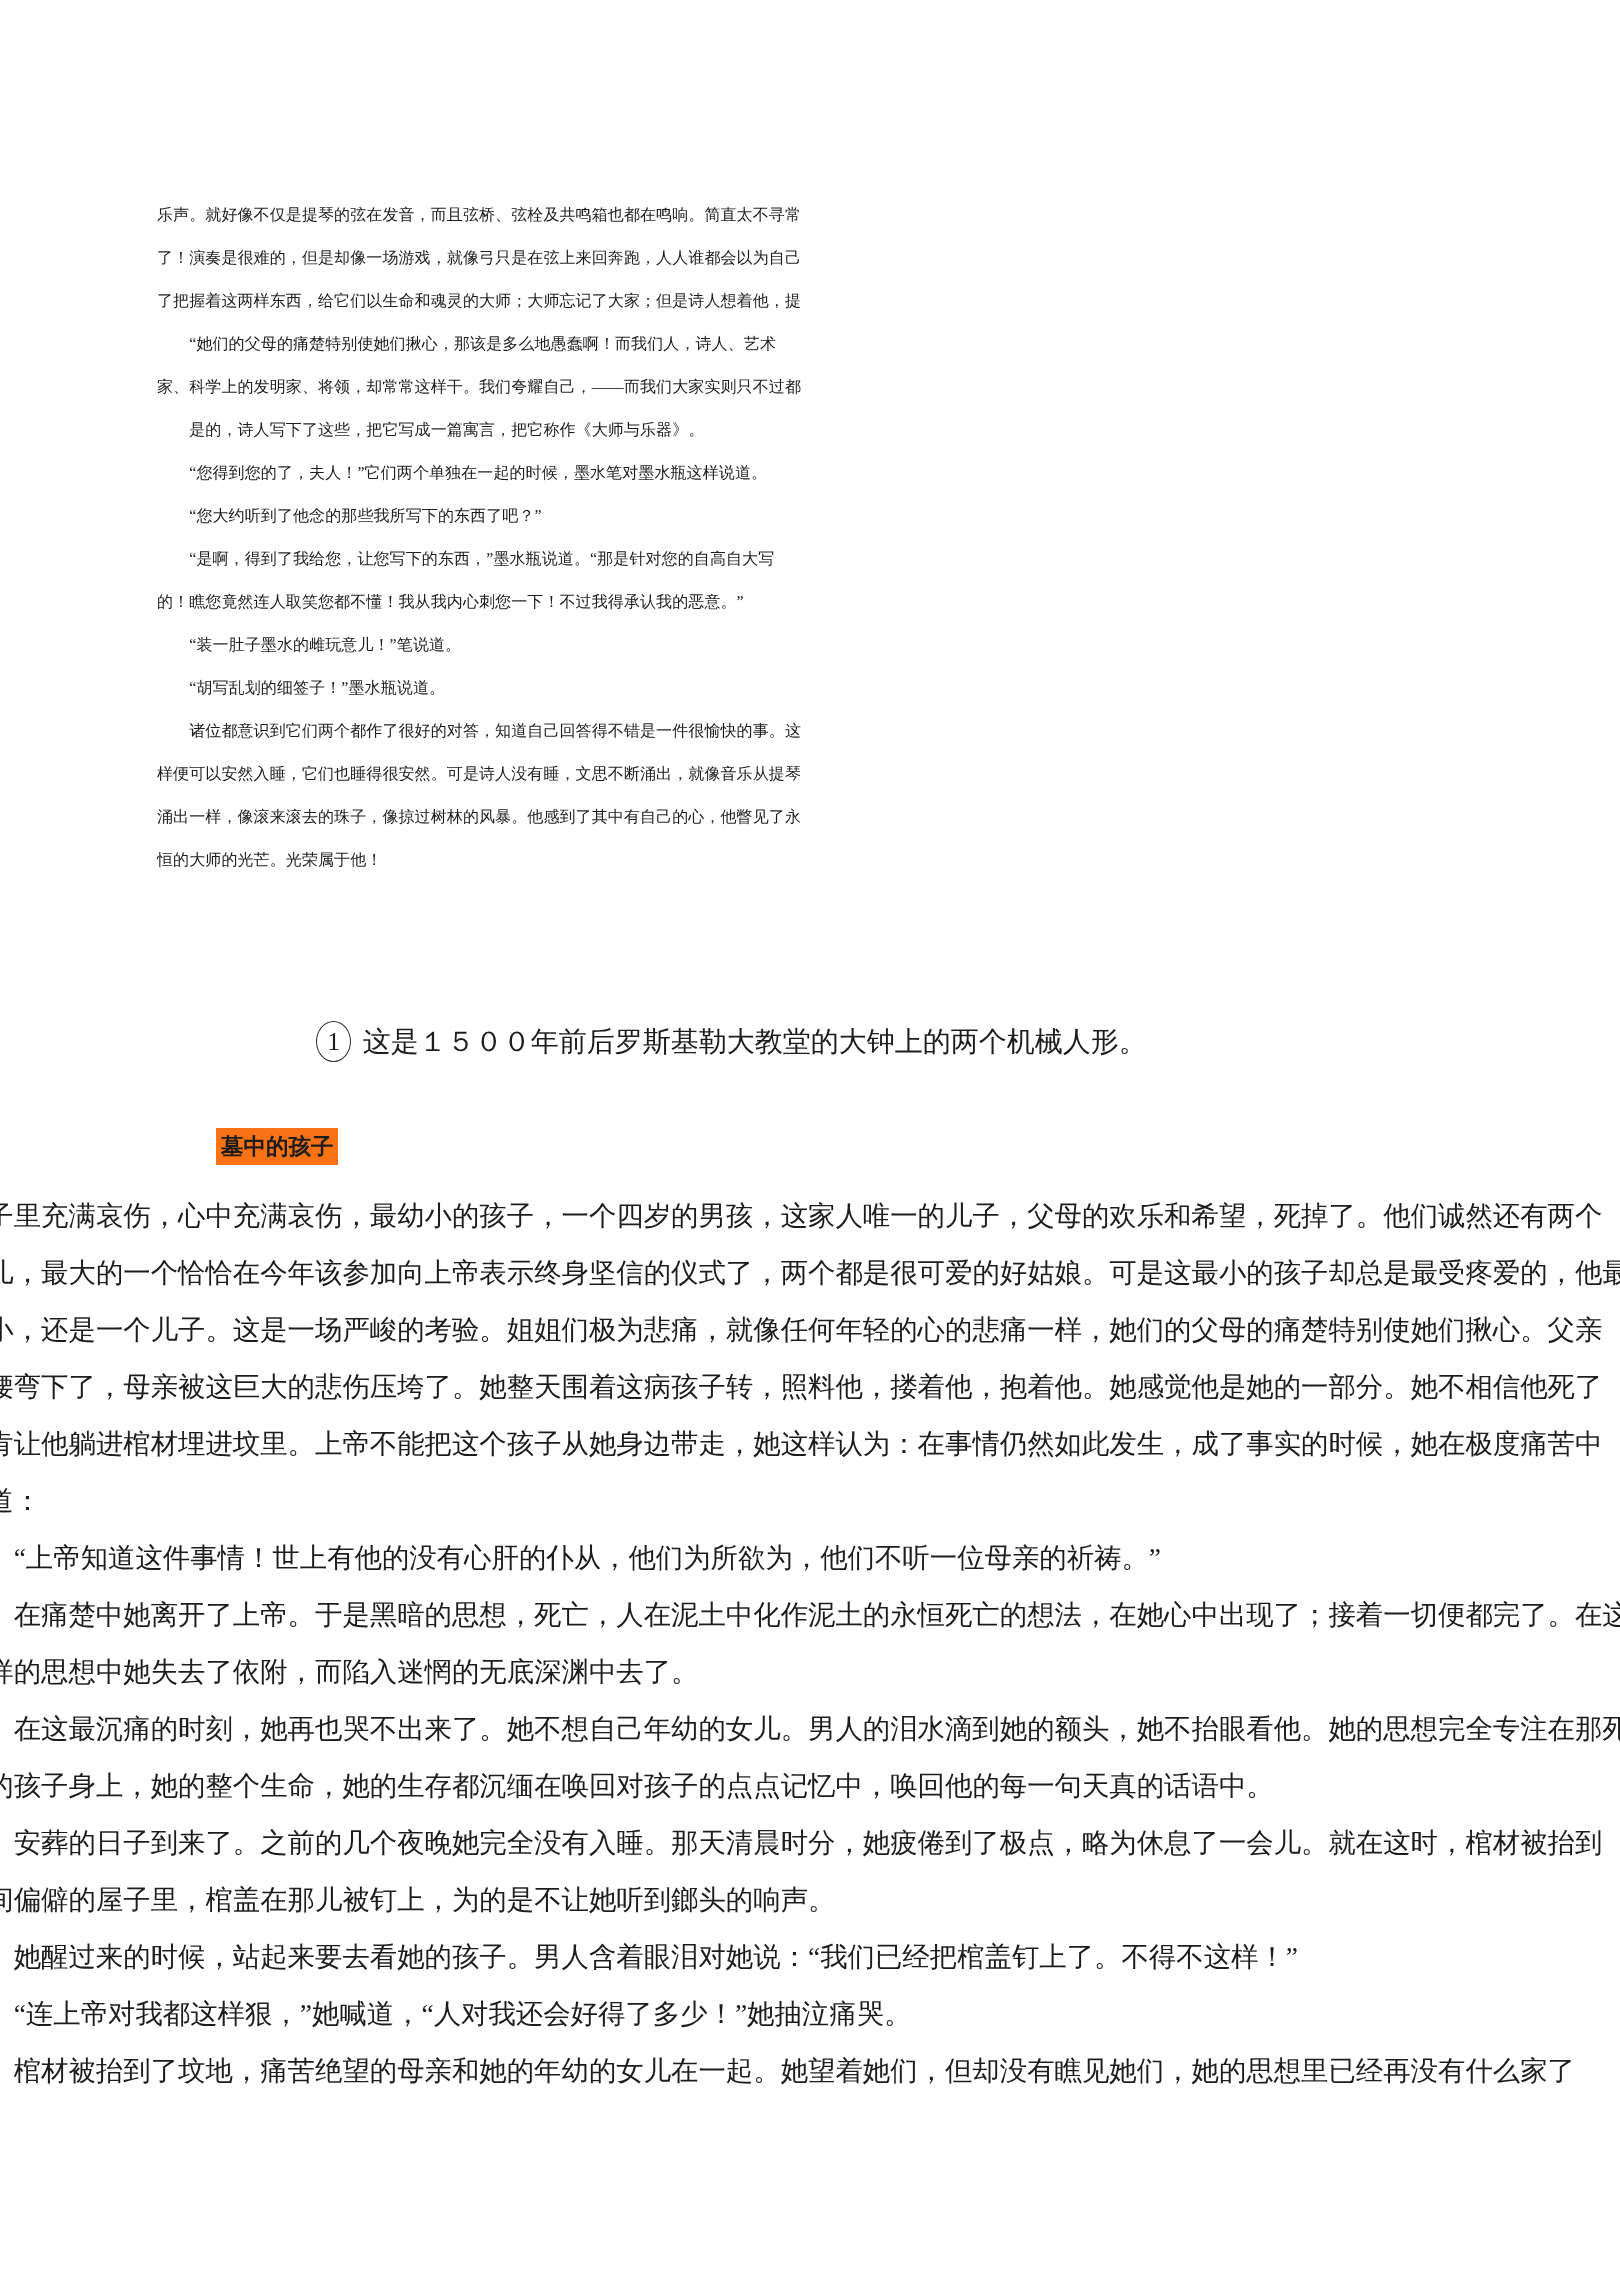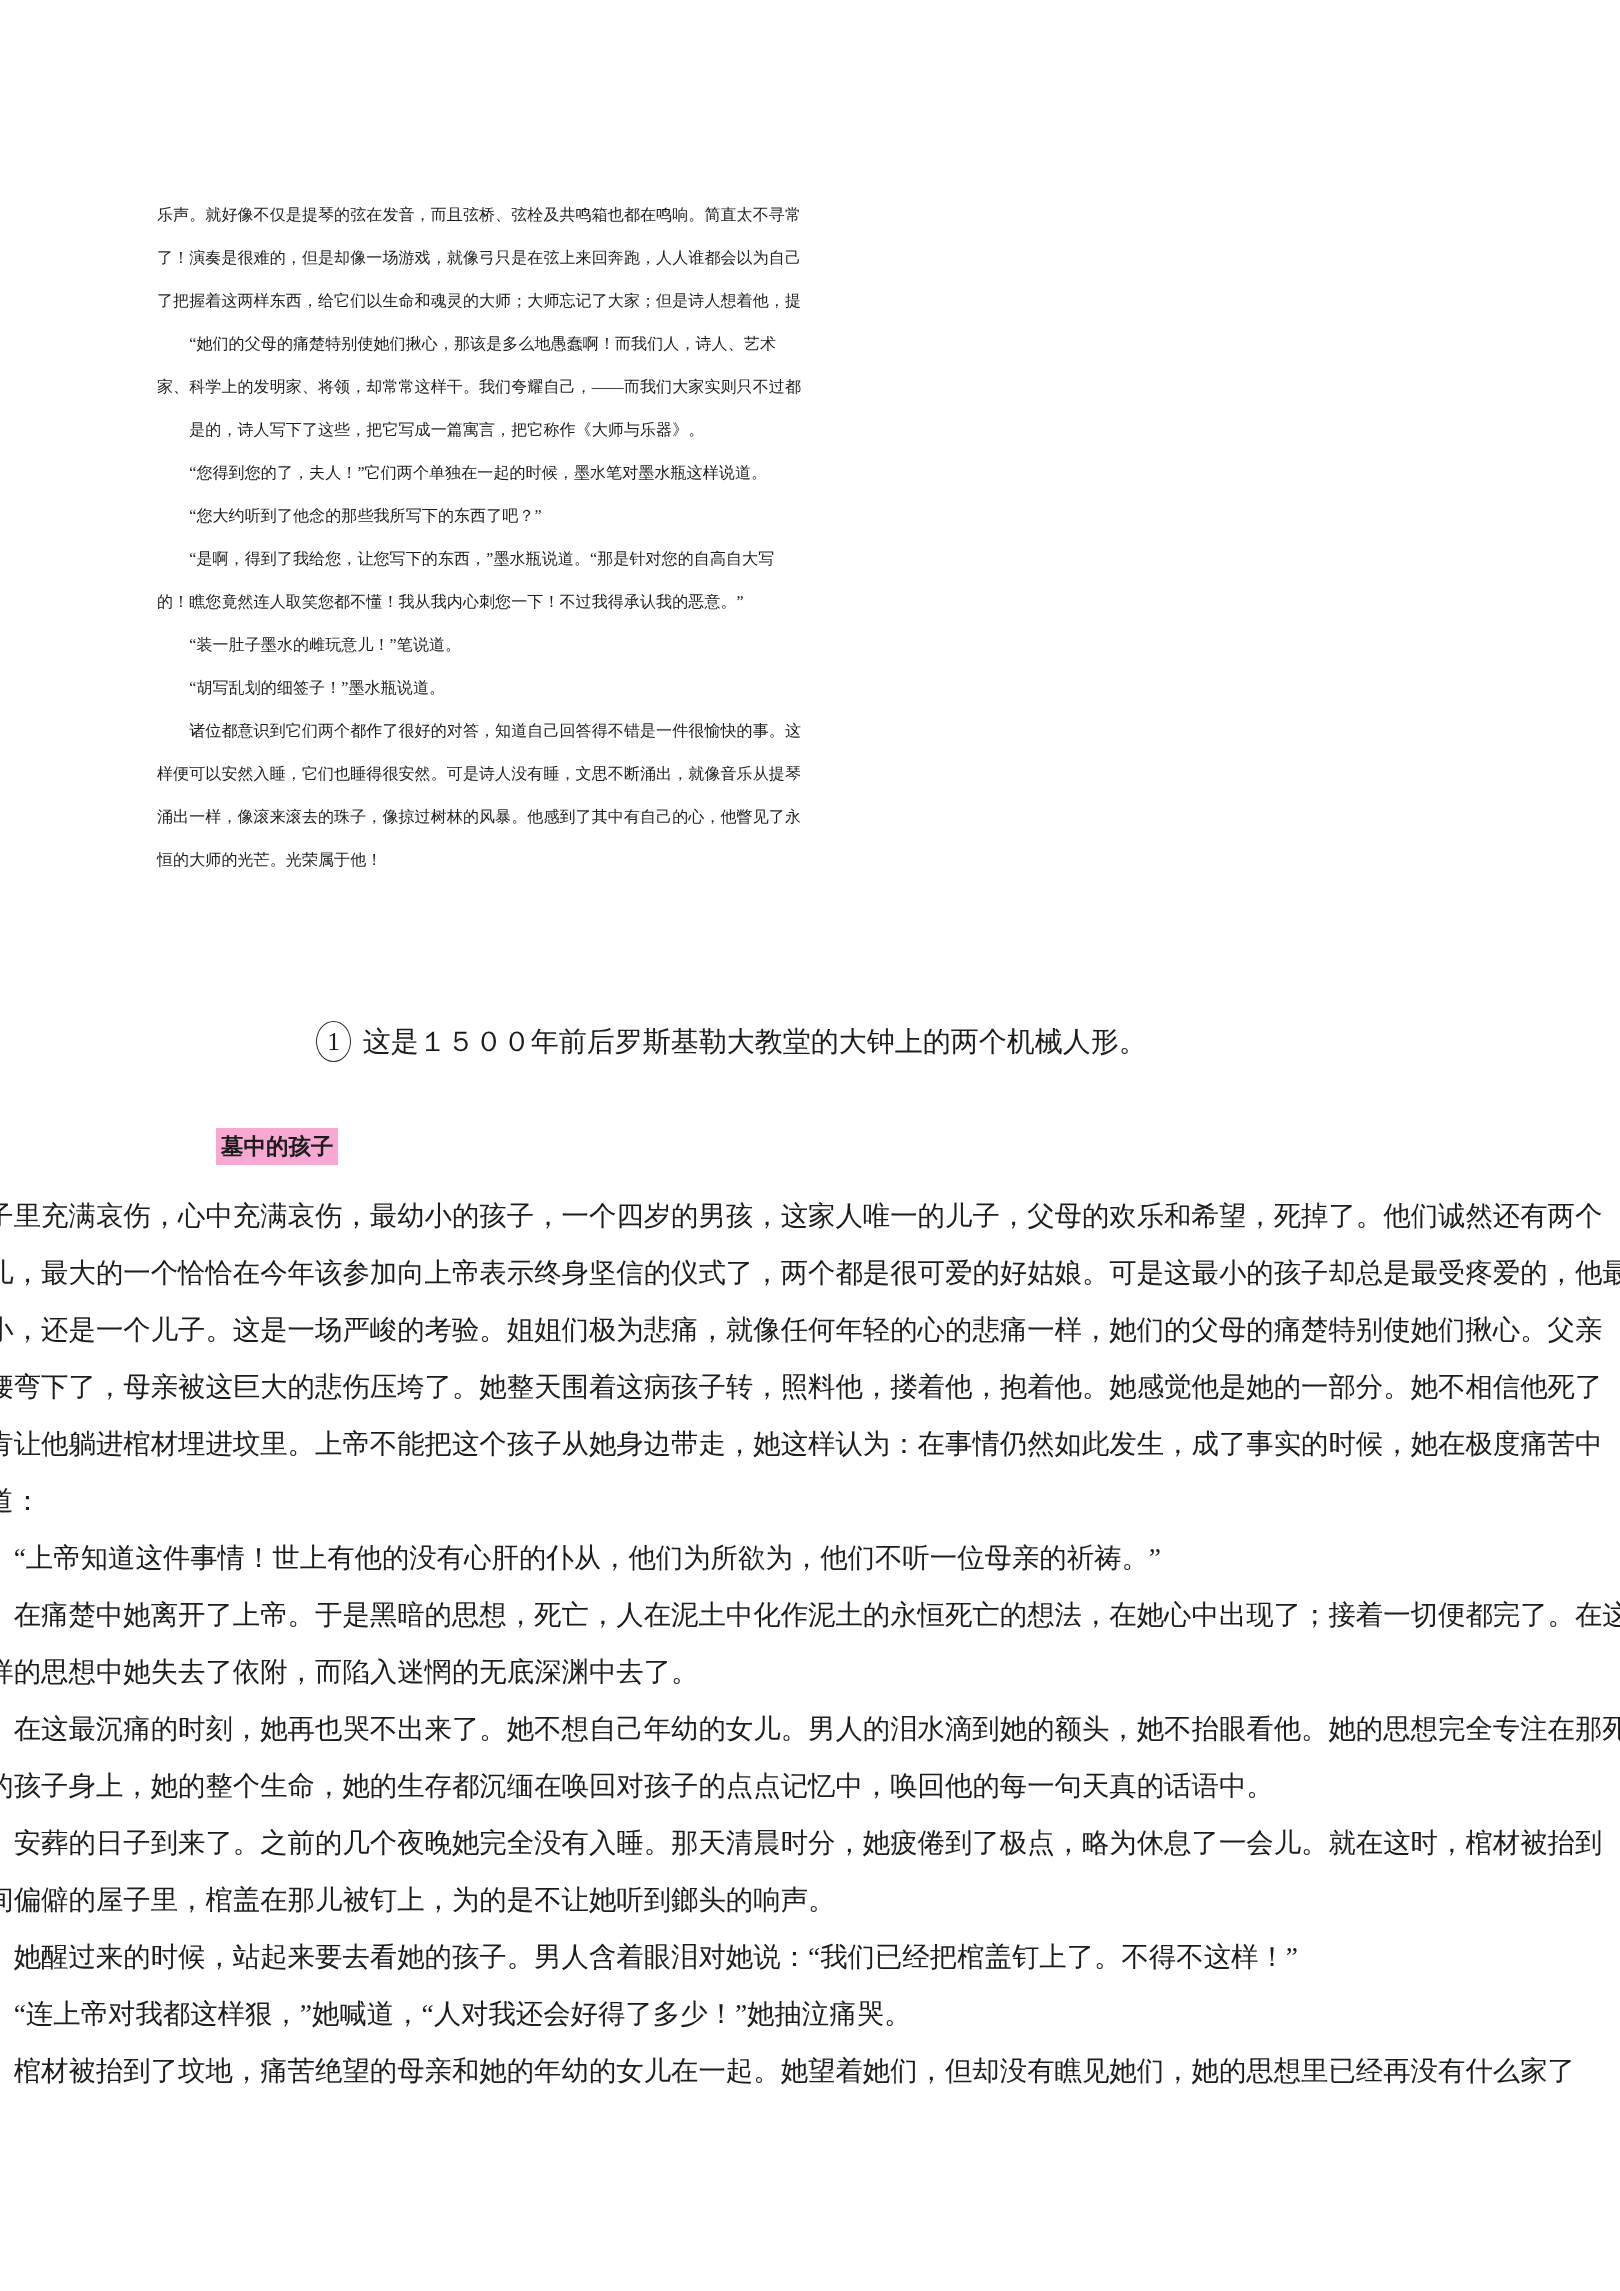--- a/index.html
+++ b/index.html
@@ -100,21 +100,21 @@
     <div class="line">样便可以安然入睡，它们也睡得很安然。可是诗人没有睡，文思不断涌出，就像音乐从提琴</div>
     <div class="line">涌出一样，像滚来滚去的珠子，像掠过树林的风暴。他感到了其中有自己的心，他瞥见了永</div>
     <div class="line">恒的大师的光芒。光荣属于他！</div>
   </div>
 
 <div class="footnote">
   <span class="circle-marker">1</span>
   <span class="footnote-text">这是１５００年前后罗斯基勒大教堂的大钟上的两个机械人形。</span>
 </div>
 
-<div class="section-heading" style="background: #f9a8d4;">墓中的孩子</div>
+<div class="section-heading" style="background: #f97316;">墓中的孩子</div>
 
 <div class="bottom-block">
     <div class="line cont">子里充满哀伤，心中充满哀伤，最幼小的孩子，一个四岁的男孩，这家人唯一的儿子，父母的欢乐和希望，死掉了。他们诚然还有两个</div>
     <div class="line cont">儿，最大的一个恰恰在今年该参加向上帝表示终身坚信的仪式了，两个都是很可爱的好姑娘。可是这最小的孩子却总是最受疼爱的，他最</div>
     <div class="line cont">小，还是一个儿子。这是一场严峻的考验。姐姐们极为悲痛，就像任何年轻的心的悲痛一样，她们的父母的痛楚特别使她们揪心。父亲</div>
     <div class="line cont">腰弯下了，母亲被这巨大的悲伤压垮了。她整天围着这病孩子转，照料他，搂着他，抱着他。她感觉他是她的一部分。她不相信他死了</div>
     <div class="line cont">肯让他躺进棺材埋进坟里。上帝不能把这个孩子从她身边带走，她这样认为：在事情仍然如此发生，成了事实的时候，她在极度痛苦中</div>
     <div class="line cont">道：</div>
     <div class="line para">“上帝知道这件事情！世上有他的没有心肝的仆从，他们为所欲为，他们不听一位母亲的祈祷。”</div>
     <div class="line para">在痛楚中她离开了上帝。于是黑暗的思想，死亡，人在泥土中化作泥土的永恒死亡的想法，在她心中出现了；接着一切便都完了。在这</div>

